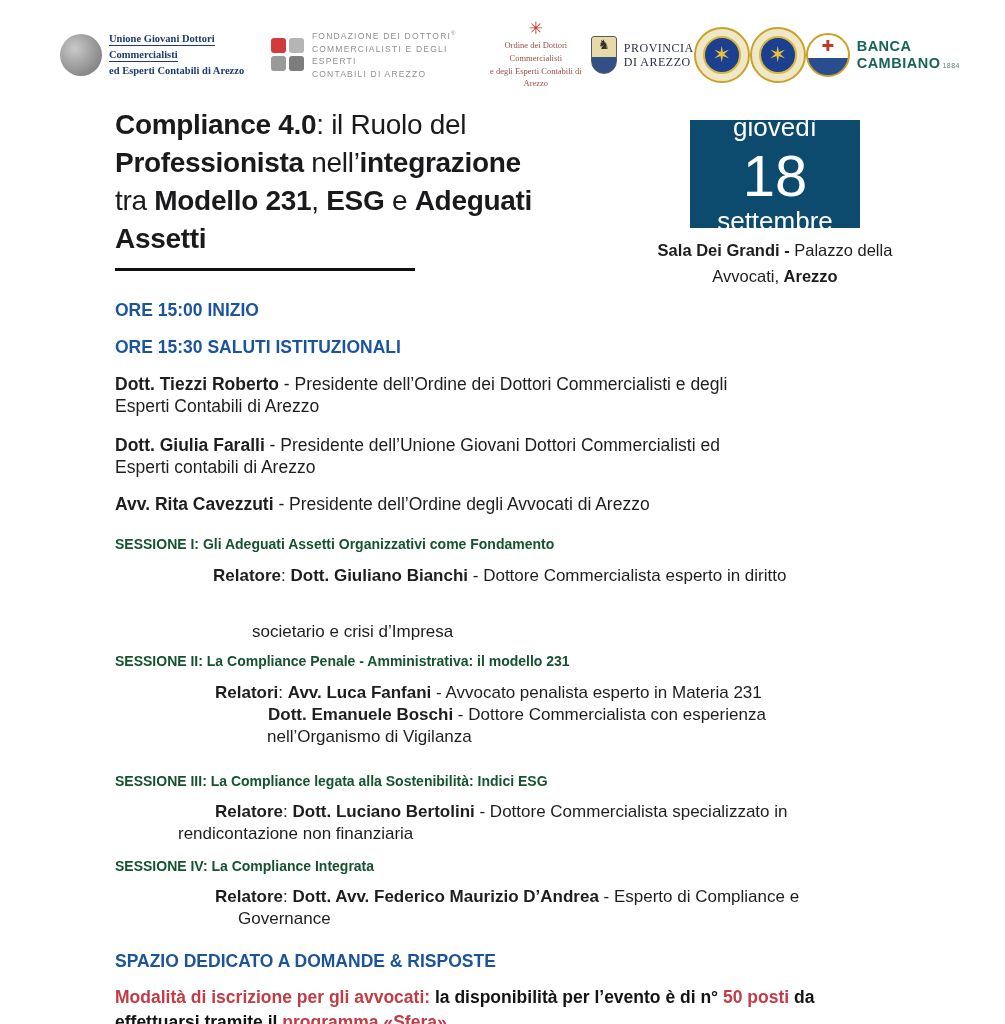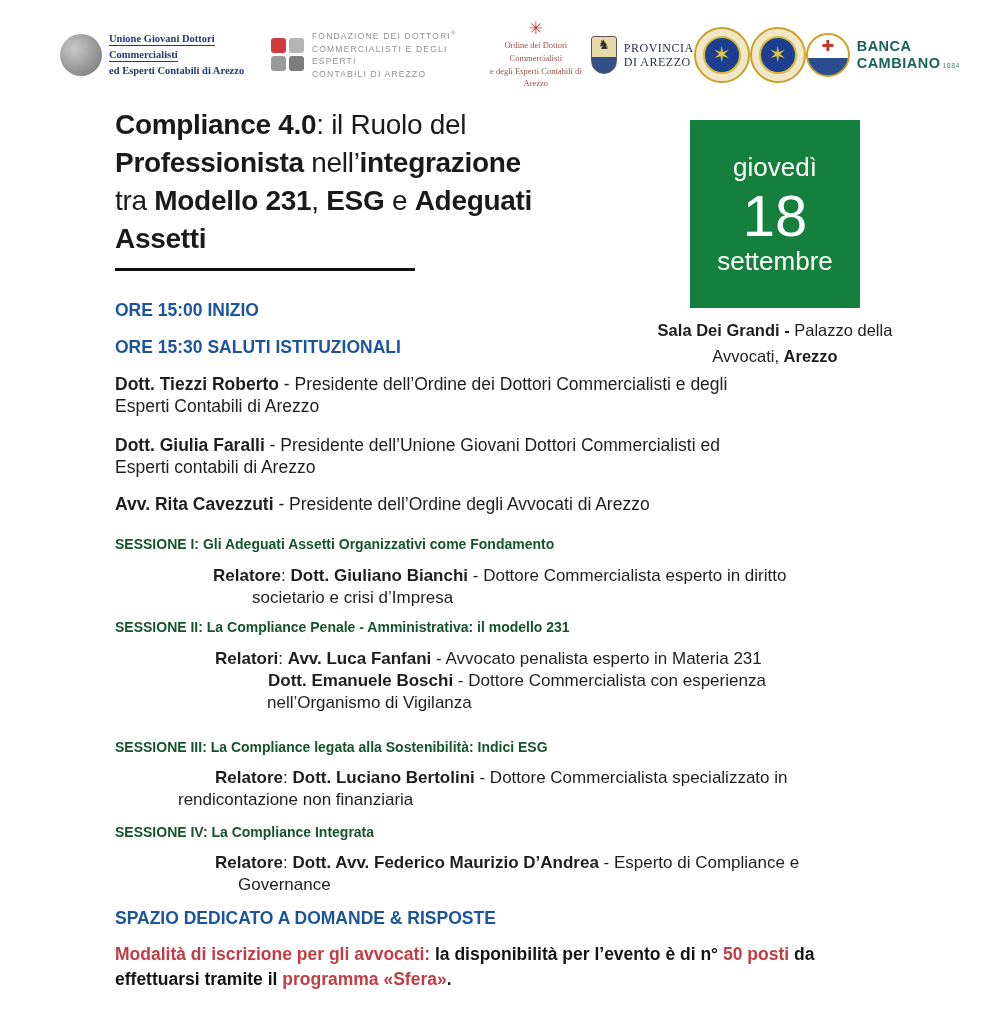--- a/index.html
+++ b/index.html
@@ -70,21 +70,21 @@
   
   .content { position:relative; width:100%; }
   .left-col { margin-left:115px; width:790px; }
 
   .title-block { margin-top:16px; width:520px; font-size:28px; line-height:38px; color:#1a1a1c; letter-spacing:-0.3px; }
   .title-block b { font-weight:700; }
   .divider { margin-top:10px; width:300px; height:3px; background:#111; }
 
   .right-col { position:absolute; left:645px; top:14px; width:260px; text-align:center; }
   .date-box {
-    width:170px; height:188px; margin:0 auto; background:#15803d; color:#ffffff;
+    width:170px; height:108px; margin:0 auto; background:#0c4a6e; color:#ffffff;
     display:flex; flex-direction:column; align-items:center; justify-content:center;
     line-height:1.05; padding-top:2px;
   }
   .date-box .weekday { font-size:26px; }
   .date-box .day { font-size:58px; margin:4px 0 2px; }
   .date-box .month { font-size:26px; }
   .venue { margin-top:10px; font-size:16.5px; line-height:1.55; color:#1d1d1f; }
   .venue b { font-weight:700; }
 
   .blue-line { color:#1b549c; font-weight:700; font-size:17.5px; line-height:22px; }
@@ -92,25 +92,25 @@
   .speaker { font-size:17.5px; line-height:22px; color:#1e1e1e; }
   .speaker b { font-weight:700; }
   .sp1 { margin-top:15px; } .sp2 { margin-top:17px; } .sp3 { margin-top:15px; }
 
   .session-head { color:#14532d; font-weight:700; font-size:14px; line-height:23px; }
   .s1h { margin-top:18px; } .s2h { margin-top:7px; } .s3h { margin-top:22px; } .s4h { margin-top:10px; }
   .rel { font-size:17px; line-height:22px; color:#1e1e1e; margin-top:9px; }
   .rel b { font-weight:700; }
   .rel-line {}
   .ml98 { margin-left:98px; } .ml100 { margin-left:100px; }
-  .ml137 { margin-left:137px; } .ml153 { margin-left:153px; } .ml152 { margin-left:152px; }
+  .ml137 { margin-left:137px;margin-top:34px; } .ml153 { margin-left:153px; } .ml152 { margin-left:152px; }
   .ml63 { margin-left:63px; } .ml123 { margin-left:123px; }
   .s2rel { margin-top:9px; } .s3rel { margin-top:8px; } .s4rel { margin-top:8px; }
 
-  .spazio { margin-top:11px; } .ore3 { margin-top:14px; }
+  .spazio { margin-top:20px; } .ore3 { margin-top:14px; }
   .iscrizione { margin-top:13px; font-size:17.5px; font-weight:700; line-height:25px; color:#141414; }
   .iscrizione .red { color:#c23b45; }
 </style>
 </head>
 <body>
 
 <div class="page">
 
   <div class="logos-row">
 

